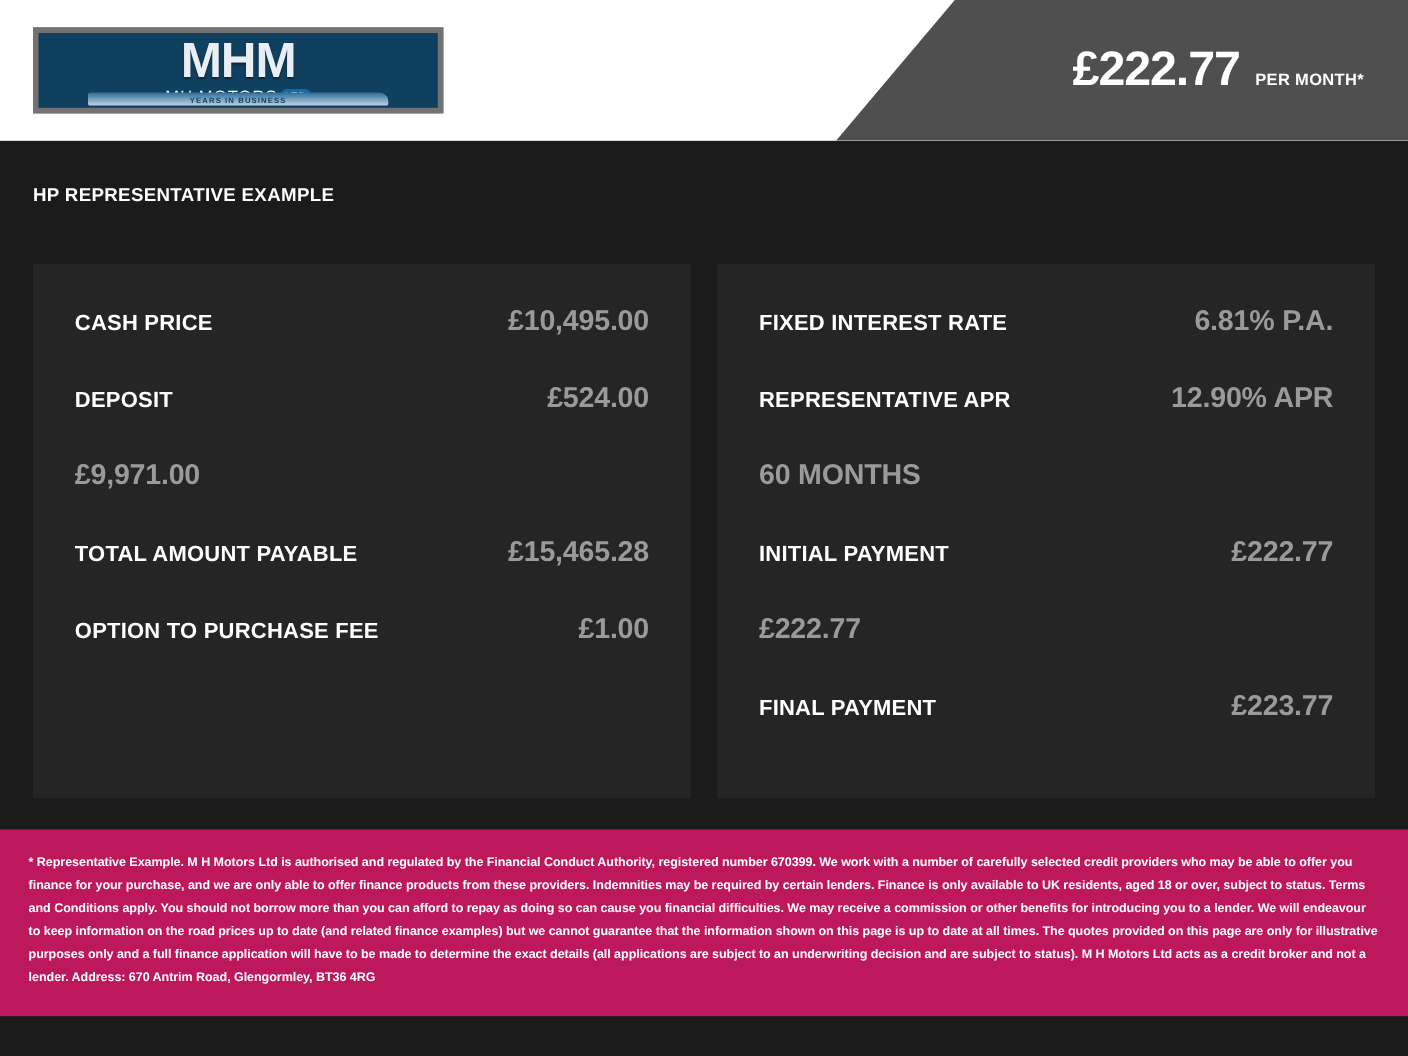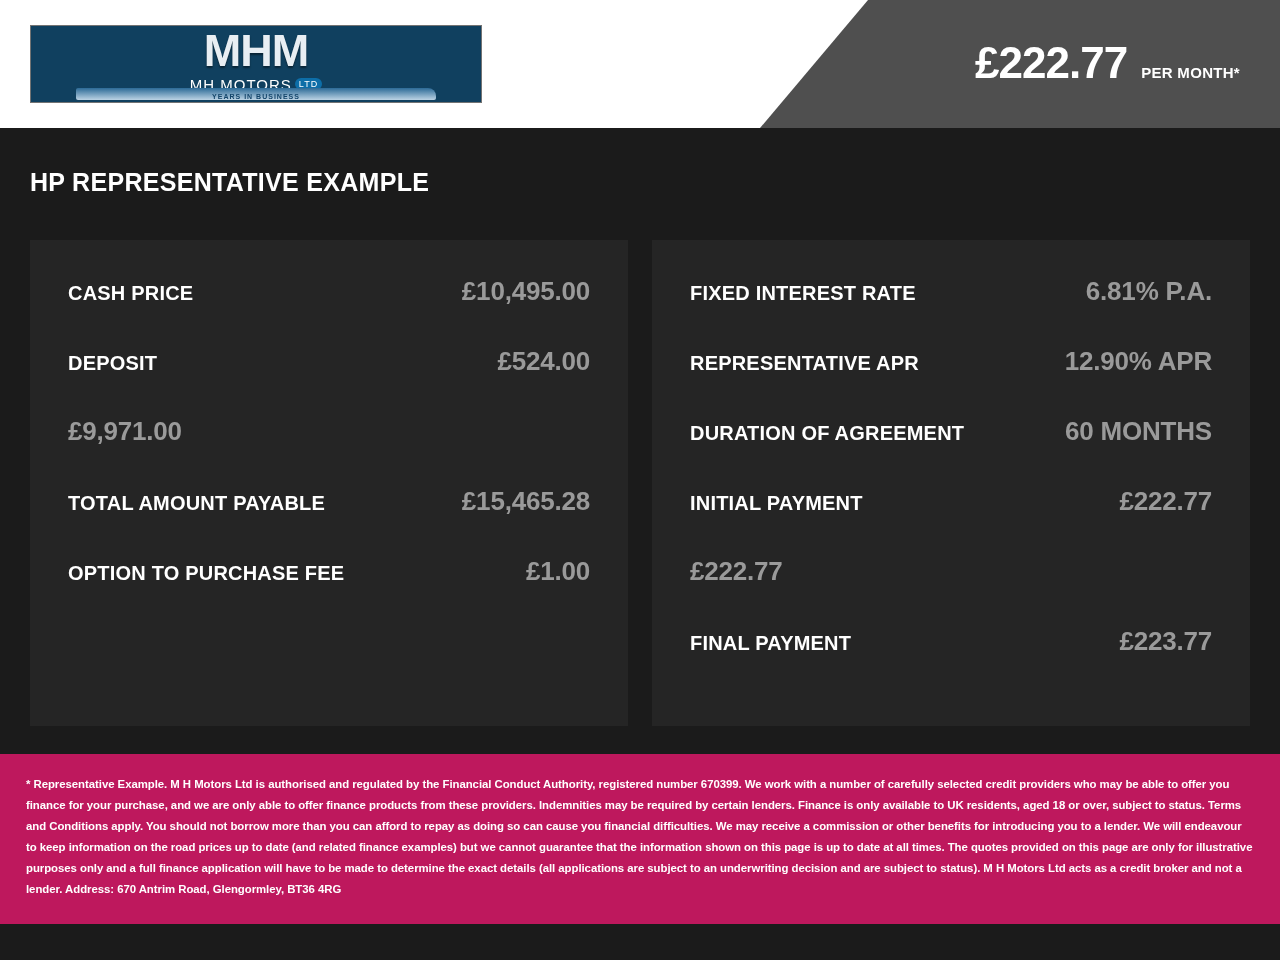--- a/index.html
+++ b/index.html
@@ -32,24 +32,24 @@
     right: 0;
     width: 520px;
     height: 128px;
     background: #4f4f4f;
     clip-path: polygon(108px 0, 520px 0, 520px 128px, 0 128px);
   }
   .logo-box {
     position: absolute;
     left: 30px;
     top: 25px;
-    width: 452px;
+    width: 373px;
     height: 78px;
     background: #10405f;
-    border: 1px solid #737373;
+    border: 5px solid #737373;
     overflow: hidden;
   }
   .logo-mhm {
     position: absolute;
     left: 0; right: 0;
     top: 2px;
     text-align: center;
     font-family: "Liberation Sans", sans-serif;
     font-weight: bold;
     font-size: 45px;
@@ -119,21 +119,21 @@
     font-weight: bold;
     color: #ffffff;
     letter-spacing: 0.3px;
   }
 
   
   .section-title {
     position: absolute;
     left: 30px;
     top: 168px;
-    font-size: 25px;
+    font-size: 17px;
     font-weight: bold;
     color: #ffffff;
     letter-spacing: 0.3px;
   }
 
   
   .panels {
     position: absolute;
     left: 30px;
     top: 240px;
@@ -243,21 +243,20 @@
     <div class="panel">
       <div class="row">
         <span class="row-label">FIXED INTEREST RATE</span>
         <span class="row-value">6.81% P.A.</span>
       </div>
       <div class="row">
         <span class="row-label">REPRESENTATIVE APR</span>
         <span class="row-value">12.90% APR</span>
       </div>
       <div class="row">
-        <span class="row-label">DURATION OF AGREEMENT</span>
         <span class="row-value">60 MONTHS</span>
       </div>
       <div class="row">
         <span class="row-label">INITIAL PAYMENT</span>
         <span class="row-value">£222.77</span>
       </div>
       <div class="row">
         <span class="row-value">£222.77</span>
       </div>
       <div class="row">

